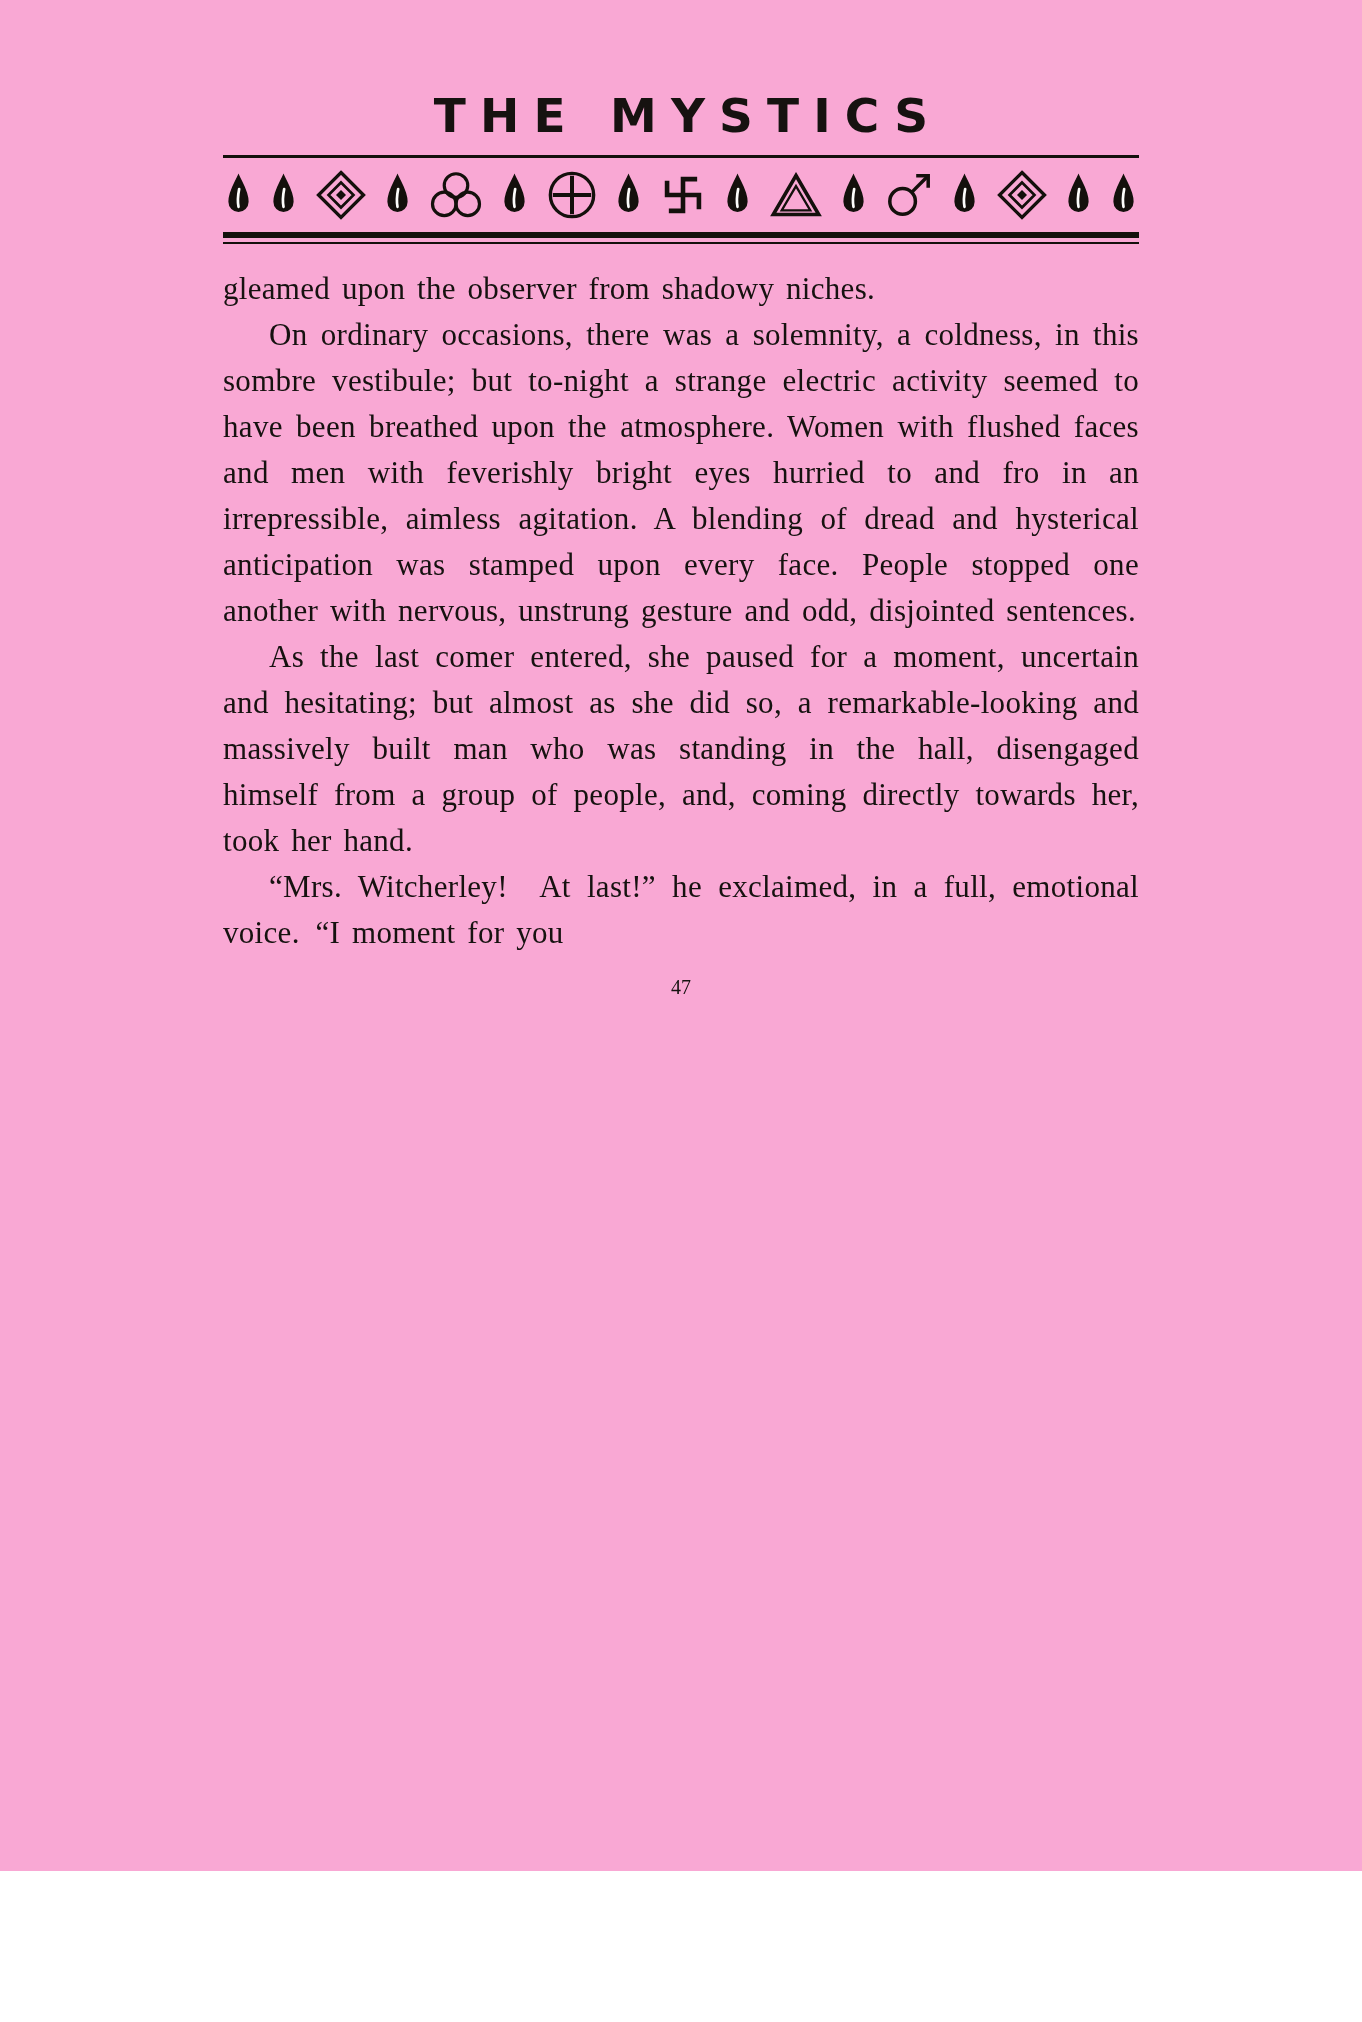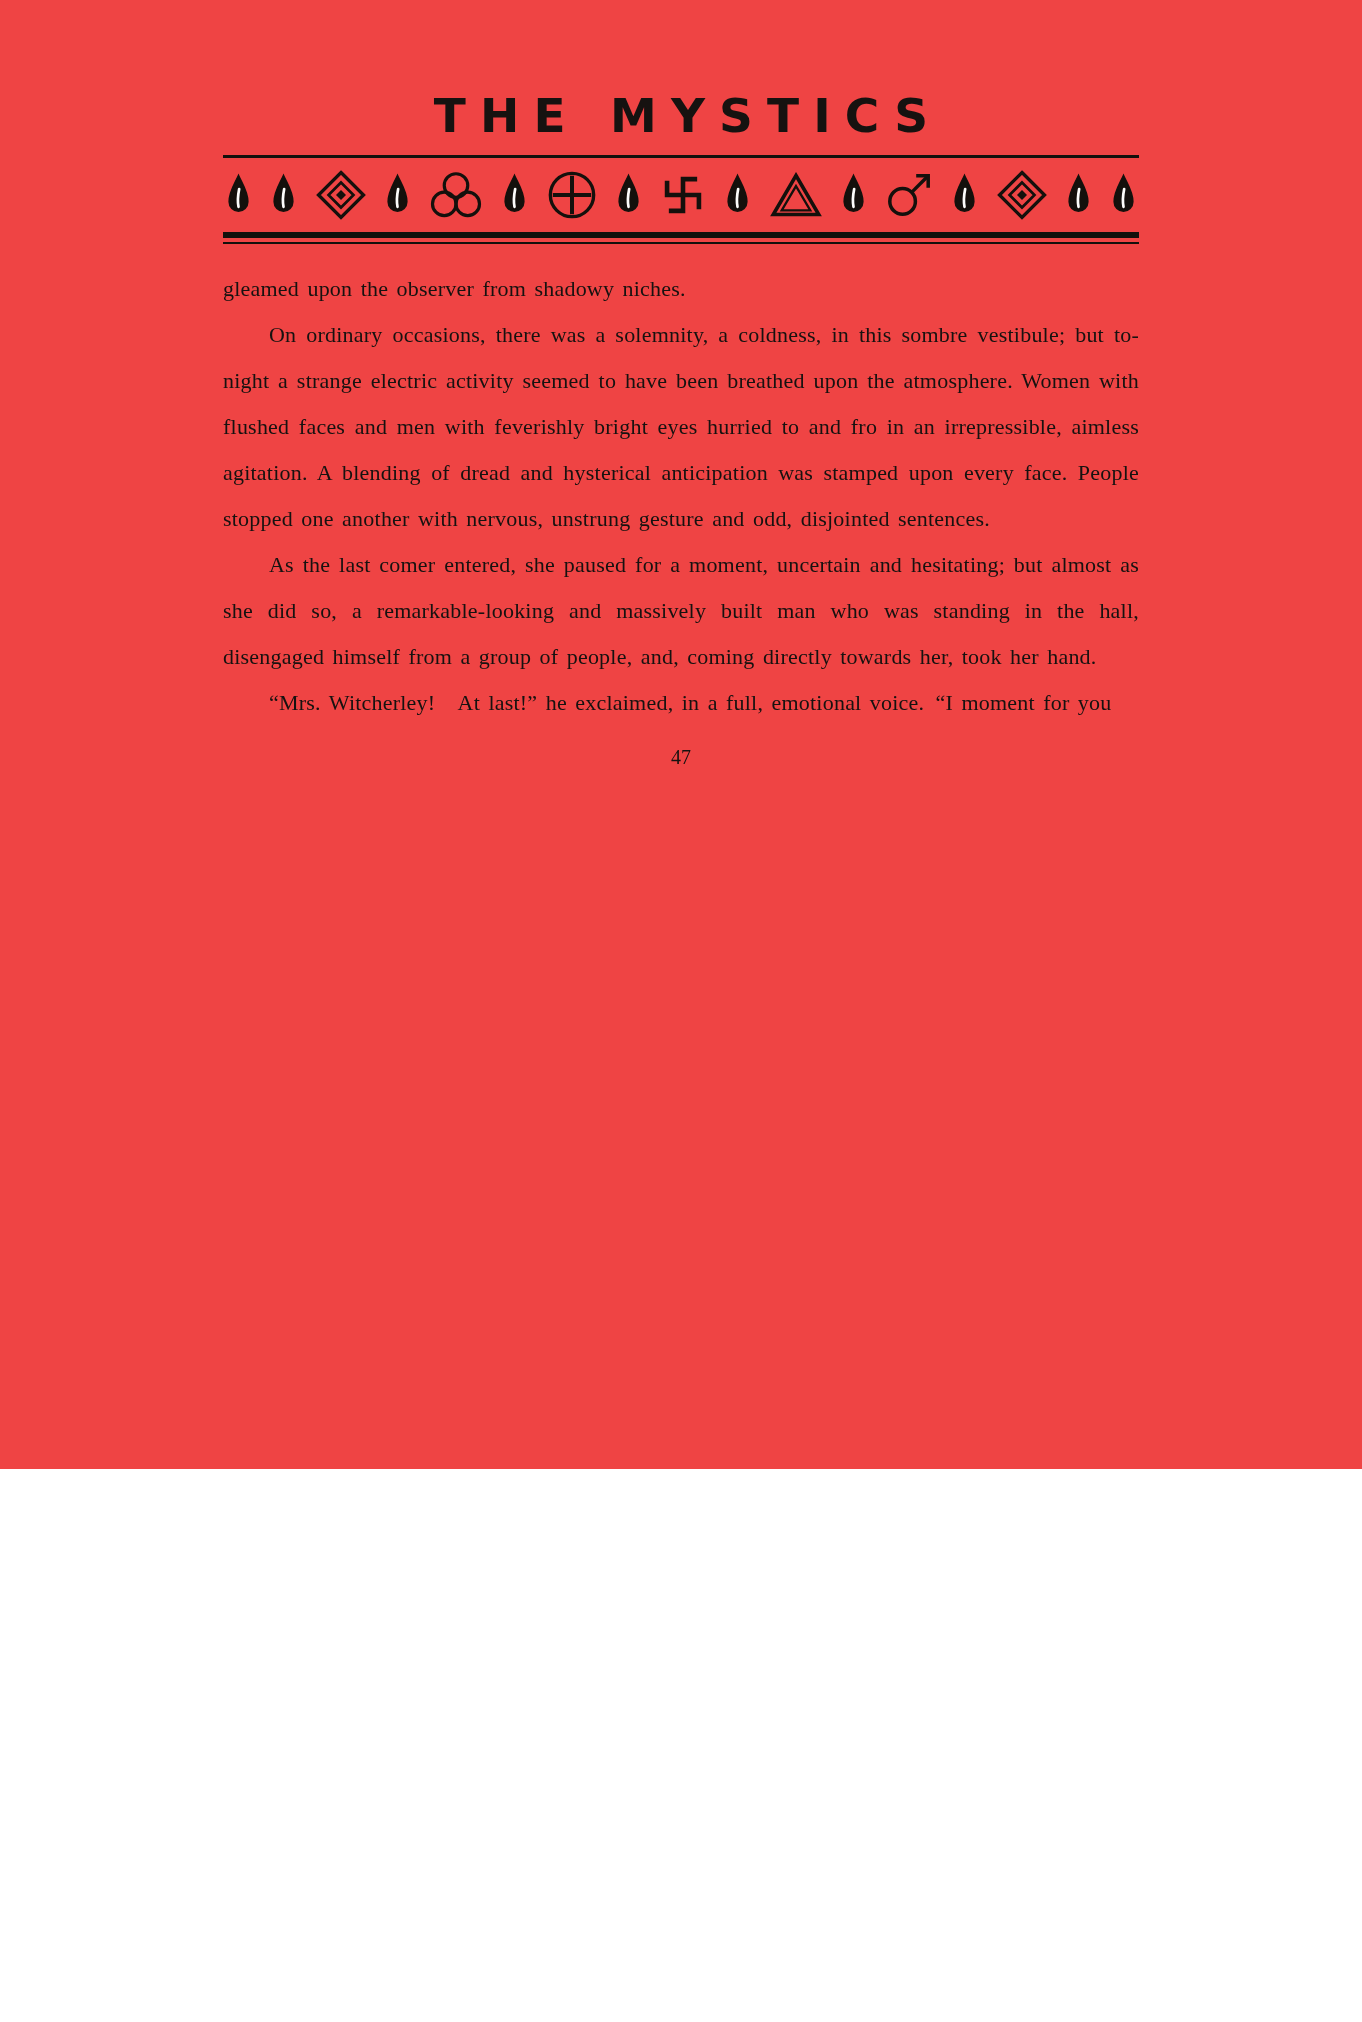--- a/index.html
+++ b/index.html
@@ -3,22 +3,22 @@
 <meta charset="utf-8">
 <style>
   html, body {
     margin: 0;
     padding: 0;
     background: #ffffff;
   }
   .page {
     position: relative;
     width: 1362px;
-    height: 1469px;
-    background: #ef4444;
+    height: 1871px;
+    background: #f9a8d4;
     box-sizing: border-box;
     padding-top: 88px;
     font-family: "Liberation Serif", serif;
     color: #161210;
     overflow: hidden;
   }
   .content {
     width: 916px;
     margin: 0 auto;
   }
@@ -48,21 +48,21 @@
     align-items: center;
     justify-content: center;
   }
   .double-rule {
     height: 4px;
     border-top: 6px solid #14100c;
     border-bottom: 2px solid #14100c;
   }
   .body-text {
     margin-top: 22px;
-    font-size: 22px;
+    font-size: 31px;
     line-height: 46px;
     text-align: justify;
     letter-spacing: 0.01em;
     word-spacing: 0.12em;
   }
   .body-text p {
     margin: 0;
     text-indent: 46px;
   }
   .body-text p.noindent {

